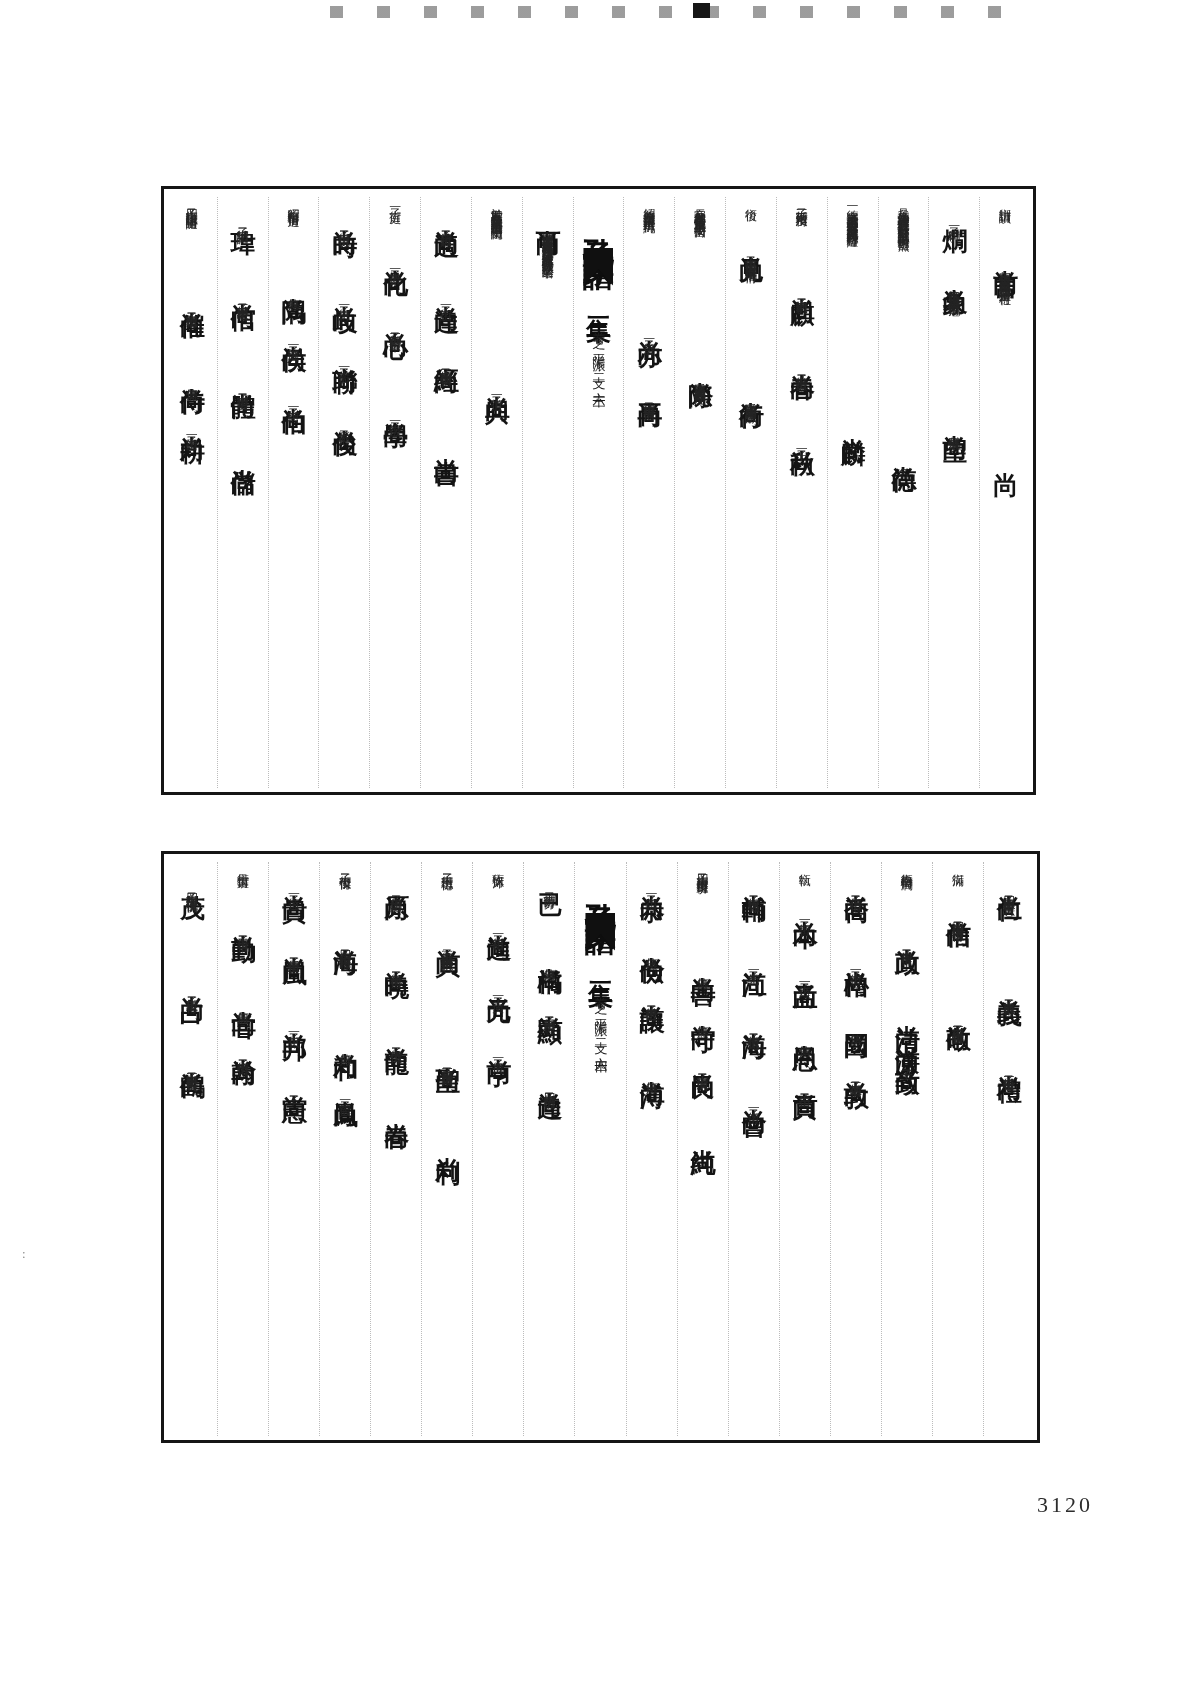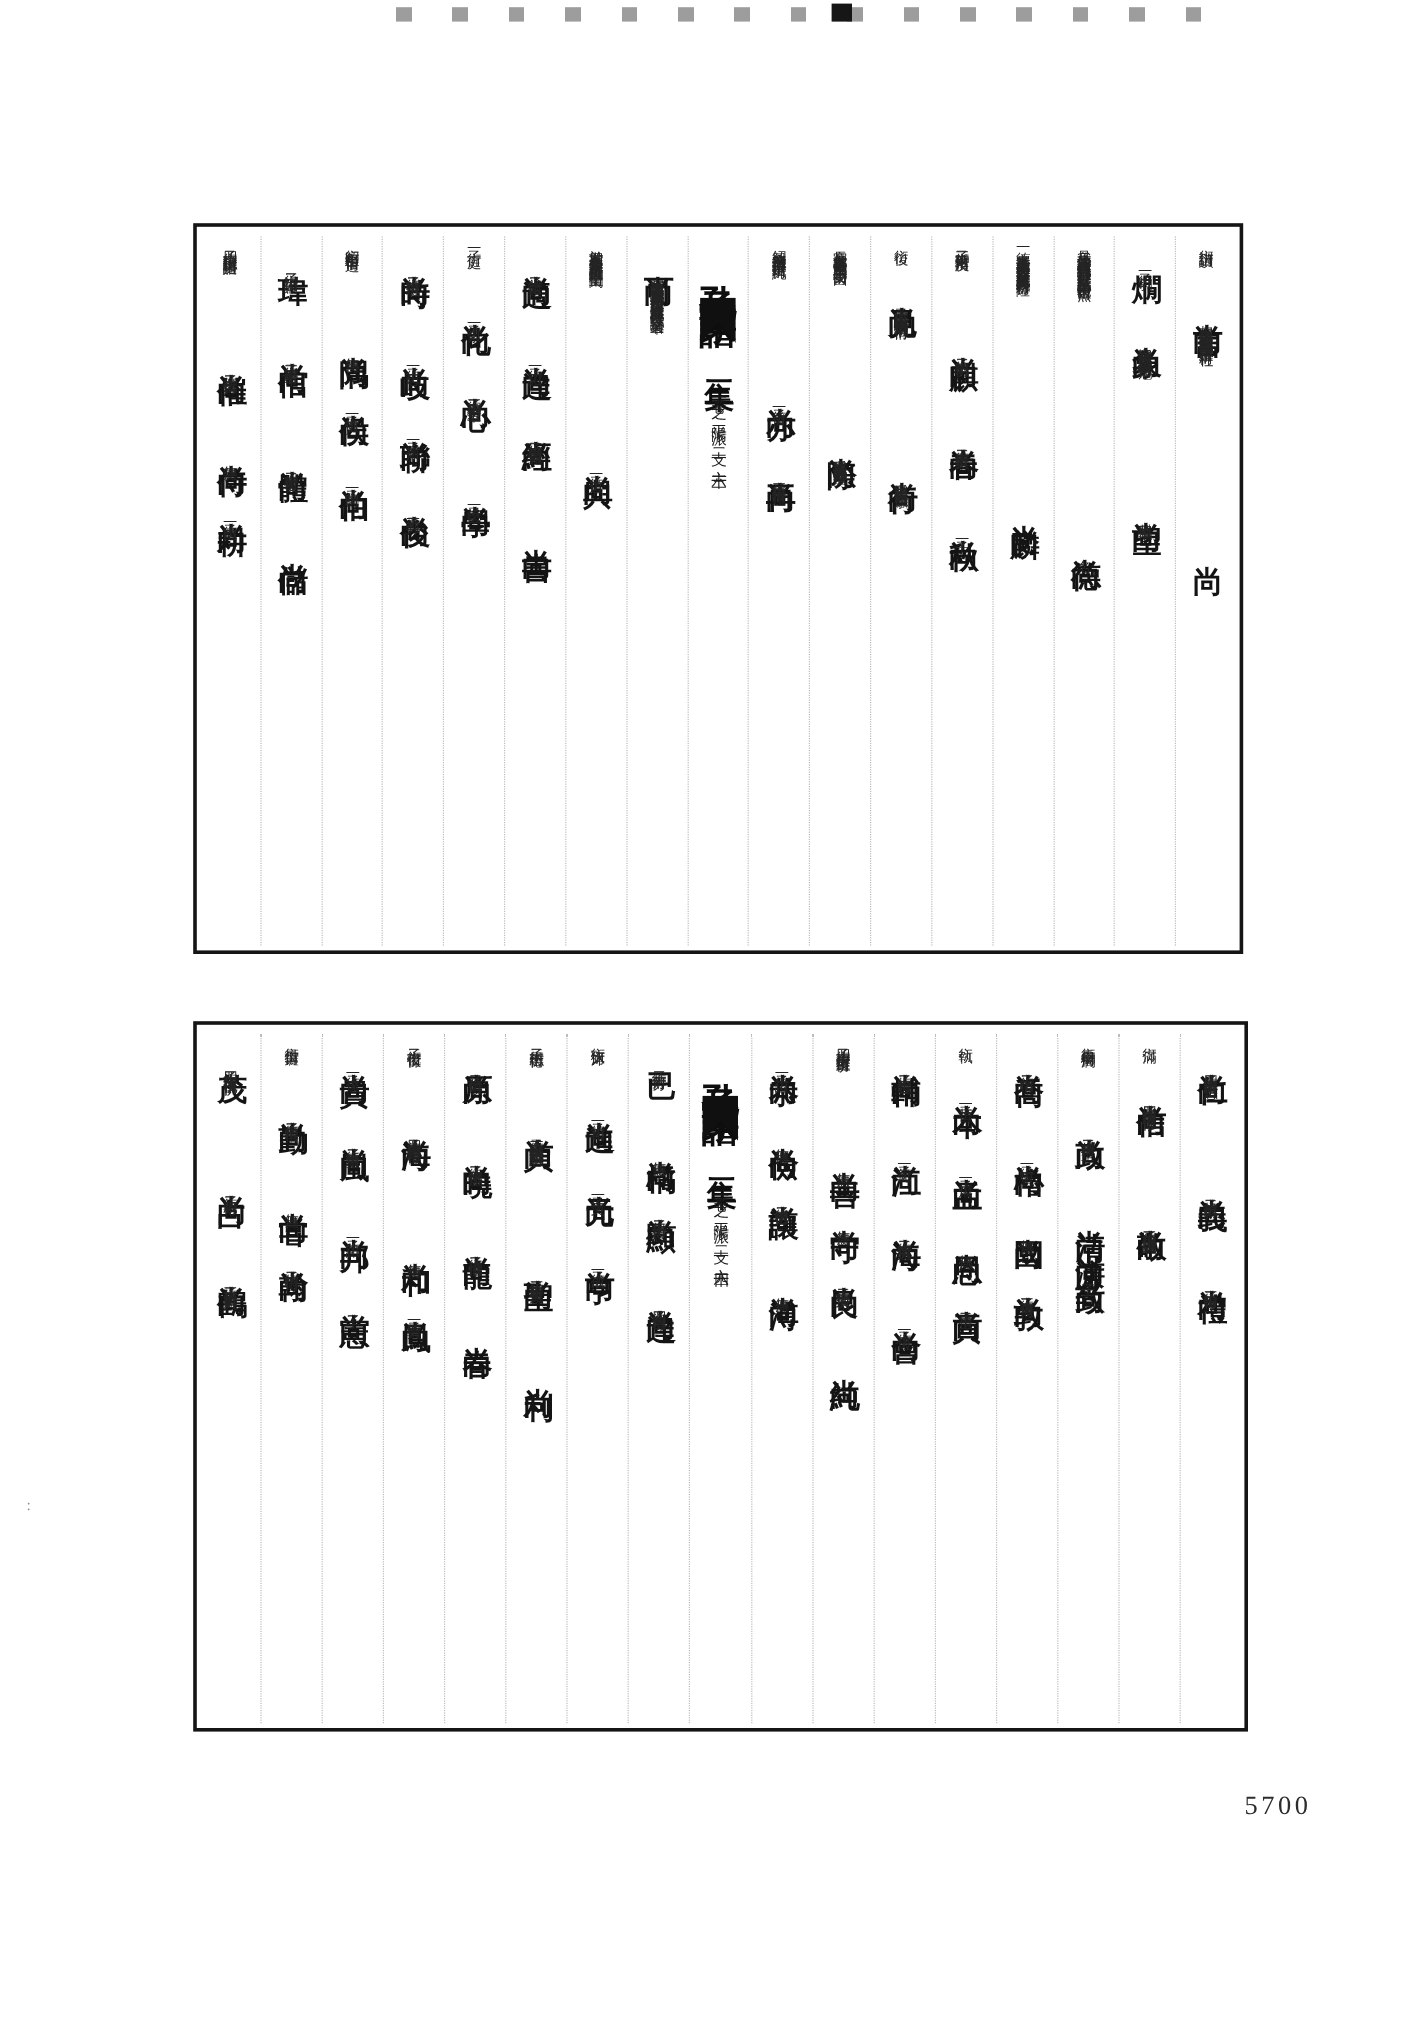--- a/index.html
+++ b/index.html
@@ -357,13 +357,13 @@
     <div class="col">
       <div class="seg-big">茂</div>
       <div class="seg-small" style="height: 70px;">子四衍俢衍佼衍傀衍供</div>
       <div class="seg-big">尚占</div>
       <div class="seg-small" style="height: 42px;">子二衍叙衍彬</div>
       <div class="seg-big">尚鶴</div>
       <div class="seg-small" style="height: 56px;">子三衍魁衍麟衍質</div>
     </div>
   </div>
 
-<span id="page-number">5700</span>
+<span id="page-number">3120</span>
 
 </body></html>

